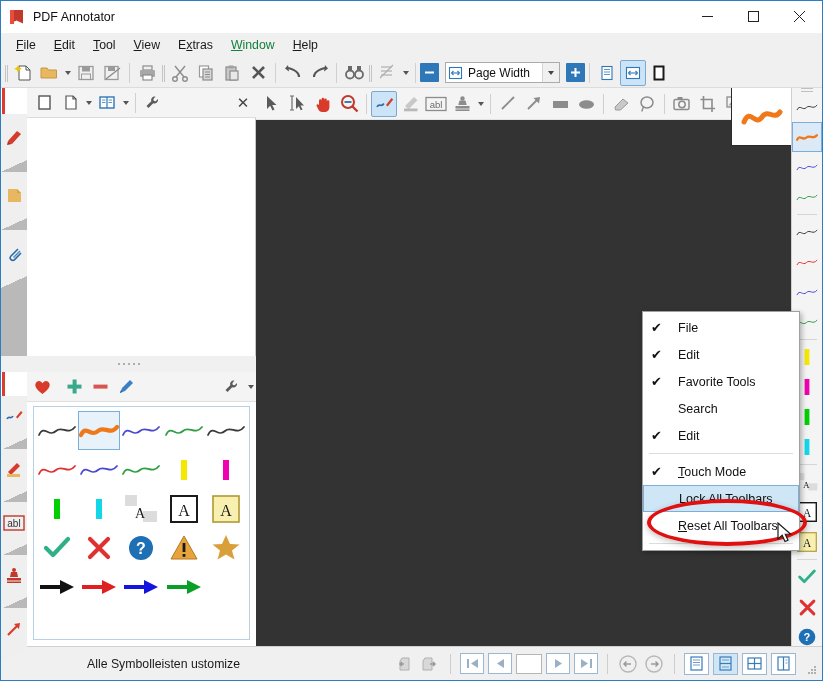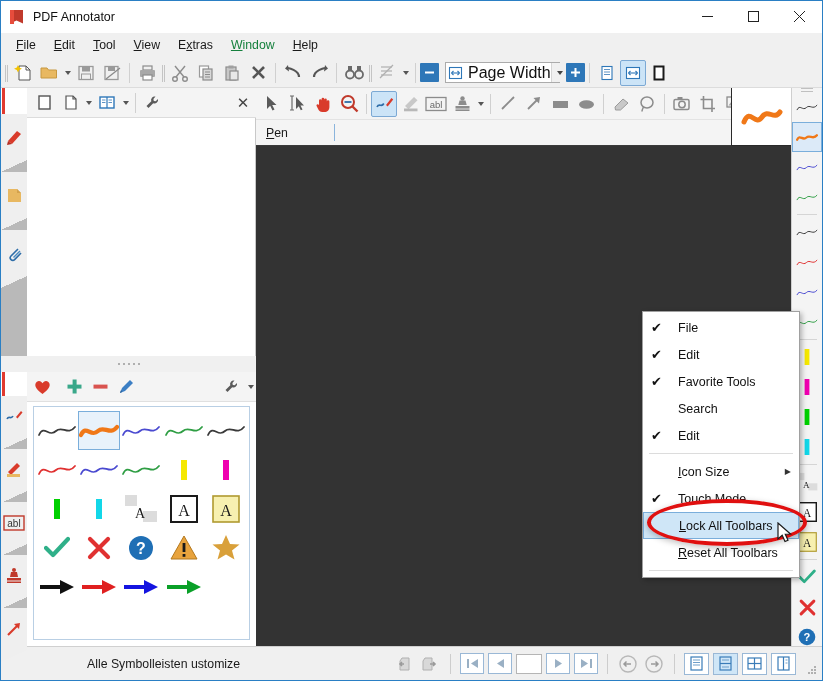--- a/index.html
+++ b/index.html
@@ -79,21 +79,21 @@
   .tsep { width:1px; height:20px; background:#d0d0d0; margin:0 4px; flex:0 0 1px; }
   .tarrow { width:11px; height:26px; display:flex; align-items:center; justify-content:center; flex:0 0 11px;}
   .tarrow::after { content:''; border-left:3px solid transparent; border-right:3px solid transparent; border-top:4px solid #555; }
 
   
   .zoomcombo {
     height:21px; width:115px; background:#fff; border:1px solid #ababab;
     display:flex; align-items:center; flex:0 0 115px; margin:0 1px;
   }
   .zoomcombo .zicon { width:19px; display:flex; align-items:center; justify-content:center; flex:0 0 19px;}
-  .zoomcombo .ztext { font-size:16px; padding-left:3px; color:#111; white-space:nowrap; }
+  .zoomcombo .ztext { font-size:12px; padding-left:3px; color:#111; white-space:nowrap; }
   .zoomcombo .zdrop {
     margin-left:auto; width:17px; height:19px; background:#f0f0f0; border-left:1px solid #d5d5d5;
     display:flex; align-items:center; justify-content:center; flex:0 0 17px;
   }
   .zoomcombo .zdrop::after { content:''; border-left:3px solid transparent; border-right:3px solid transparent; border-top:4px solid #444; }
   .sqbtn {
     width:19px; height:19px; background:#2e77b8; display:flex; align-items:center;
     justify-content:center; color:#fff; flex:0 0 19px; border-radius:1px;
   }
   .tbtn.active { background:#cce4f7; border-color:#7ca9d4; }
@@ -800,24 +800,20 @@
         </div>
         <div class="tarrow"></div>
         <div style="width:16px"></div>
         <div class="tbtn">
           <svg width="14" height="10" viewBox="0 0 14 10">
               <path d="M2 3 L7 8 L12 3" fill="none" stroke="#555" stroke-width="1.6"></path>
             </svg>
         </div>
       </div>
 
-      <div class="optbar">
-        <span class="lbl"><u>P</u>en</span>
-        <span class="vdiv"></span>
-      </div>
 
       <div class="docarea"></div>
 
       <div class="penpreview">
         <svg width="42" height="26" viewBox="0 0 42 26">
           <path d="M3 18 C9 3 14 23 21 13 C27 4 33 17 39 8" fill="none" stroke="#f07818" stroke-width="5" stroke-linecap="round"></path>
         </svg>
       </div>
     </div>
 
@@ -1049,25 +1045,20 @@
       <div class="ctxitem">
         <span class="chk"></span>
         <span>Search</span>
       </div>
       <div class="ctxitem">
         <span class="chk">✔</span>
         <span>Edit</span>
       </div>
       <div class="ctxsep"></div>
       <div class="ctxitem">
-        <span class="chk"></span>
-        <span><u>I</u>con Size</span>
-        <span class="sub">▶</span>
-      </div>
-      <div class="ctxitem">
         <span class="chk">✔</span>
         <span><u>T</u>ouch Mode</span>
       </div>
       <div class="ctxitem hl">
         <span class="chk"></span>
         <span><u>L</u>ock All Toolbars</span>
       </div>
       <div class="ctxitem">
         <span class="chk"></span>
         <span><u>R</u>eset All Toolbars</span>

